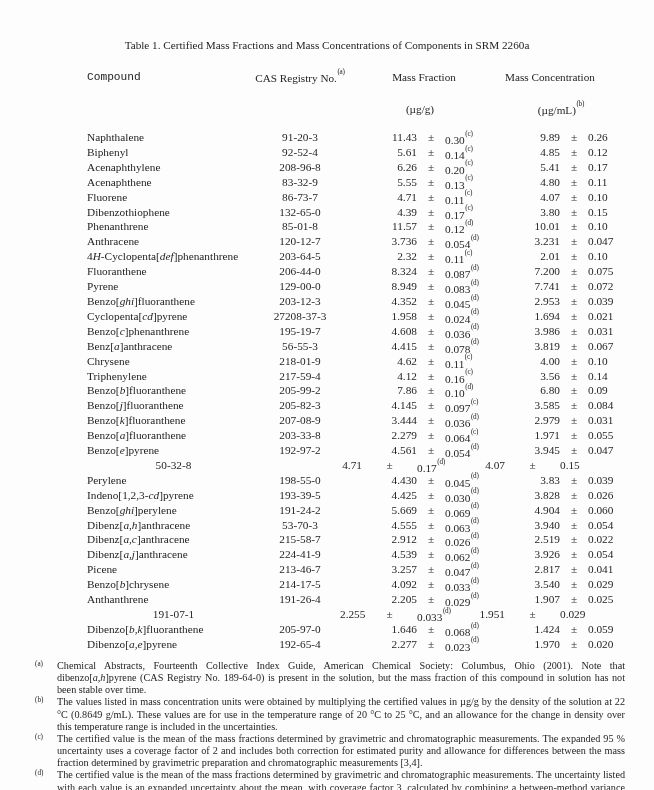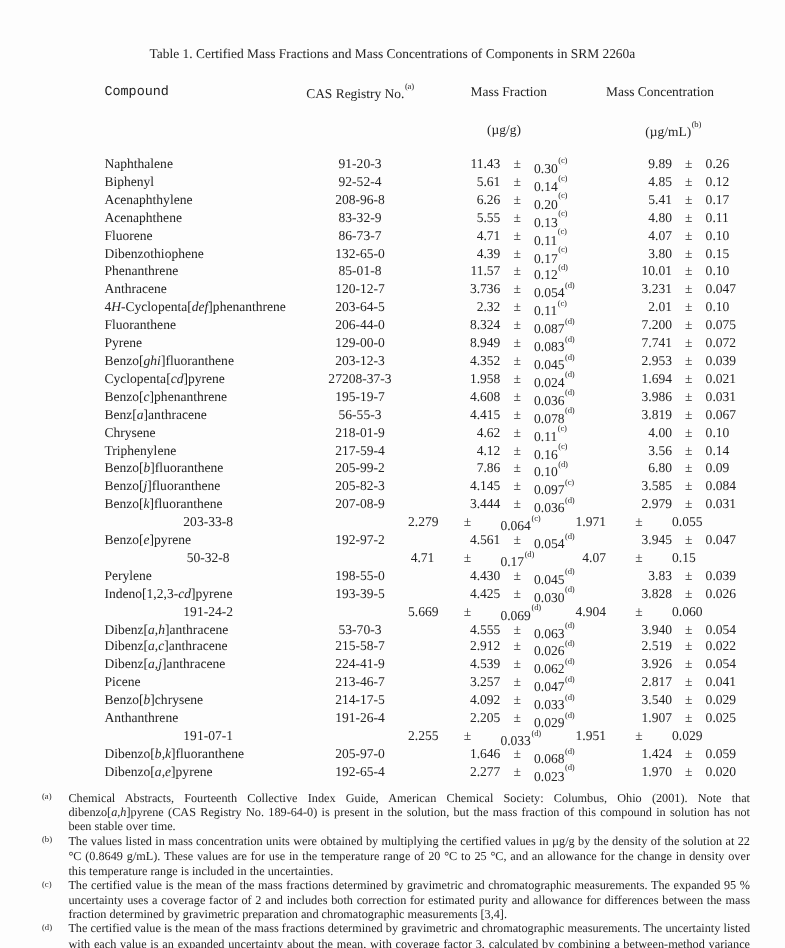--- a/index.html
+++ b/index.html
@@ -290,20 +290,21 @@
         <span class="c-cas">207-08-9</span>
         <span class="c-gap"></span>
         <span class="c-mf">3.444</span>
         <span class="c-pm">±</span>
         <span class="c-mfu">0.036<sup class="note">(d)</sup></span>
         <span class="c-mc">2.979</span>
         <span class="c-pm">±</span>
         <span class="c-mcu">0.031</span>
       </div>
       <div class="row">
+        <span class="c-compound">Benzo[<i>a</i>]fluoranthene</span>
         <span class="c-cas">203-33-8</span>
         <span class="c-gap"></span>
         <span class="c-mf">2.279</span>
         <span class="c-pm">±</span>
         <span class="c-mfu">0.064<sup class="note">(c)</sup></span>
         <span class="c-mc">1.971</span>
         <span class="c-pm">±</span>
         <span class="c-mcu">0.055</span>
       </div>
       <div class="row">
@@ -343,20 +344,21 @@
         <span class="c-cas">193-39-5</span>
         <span class="c-gap"></span>
         <span class="c-mf">4.425</span>
         <span class="c-pm">±</span>
         <span class="c-mfu">0.030<sup class="note">(d)</sup></span>
         <span class="c-mc">3.828</span>
         <span class="c-pm">±</span>
         <span class="c-mcu">0.026</span>
       </div>
       <div class="row">
+        <span class="c-compound">Benzo[<i>ghi</i>]perylene</span>
         <span class="c-cas">191-24-2</span>
         <span class="c-gap"></span>
         <span class="c-mf">5.669</span>
         <span class="c-pm">±</span>
         <span class="c-mfu">0.069<sup class="note">(d)</sup></span>
         <span class="c-mc">4.904</span>
         <span class="c-pm">±</span>
         <span class="c-mcu">0.060</span>
       </div>
       <div class="row">

